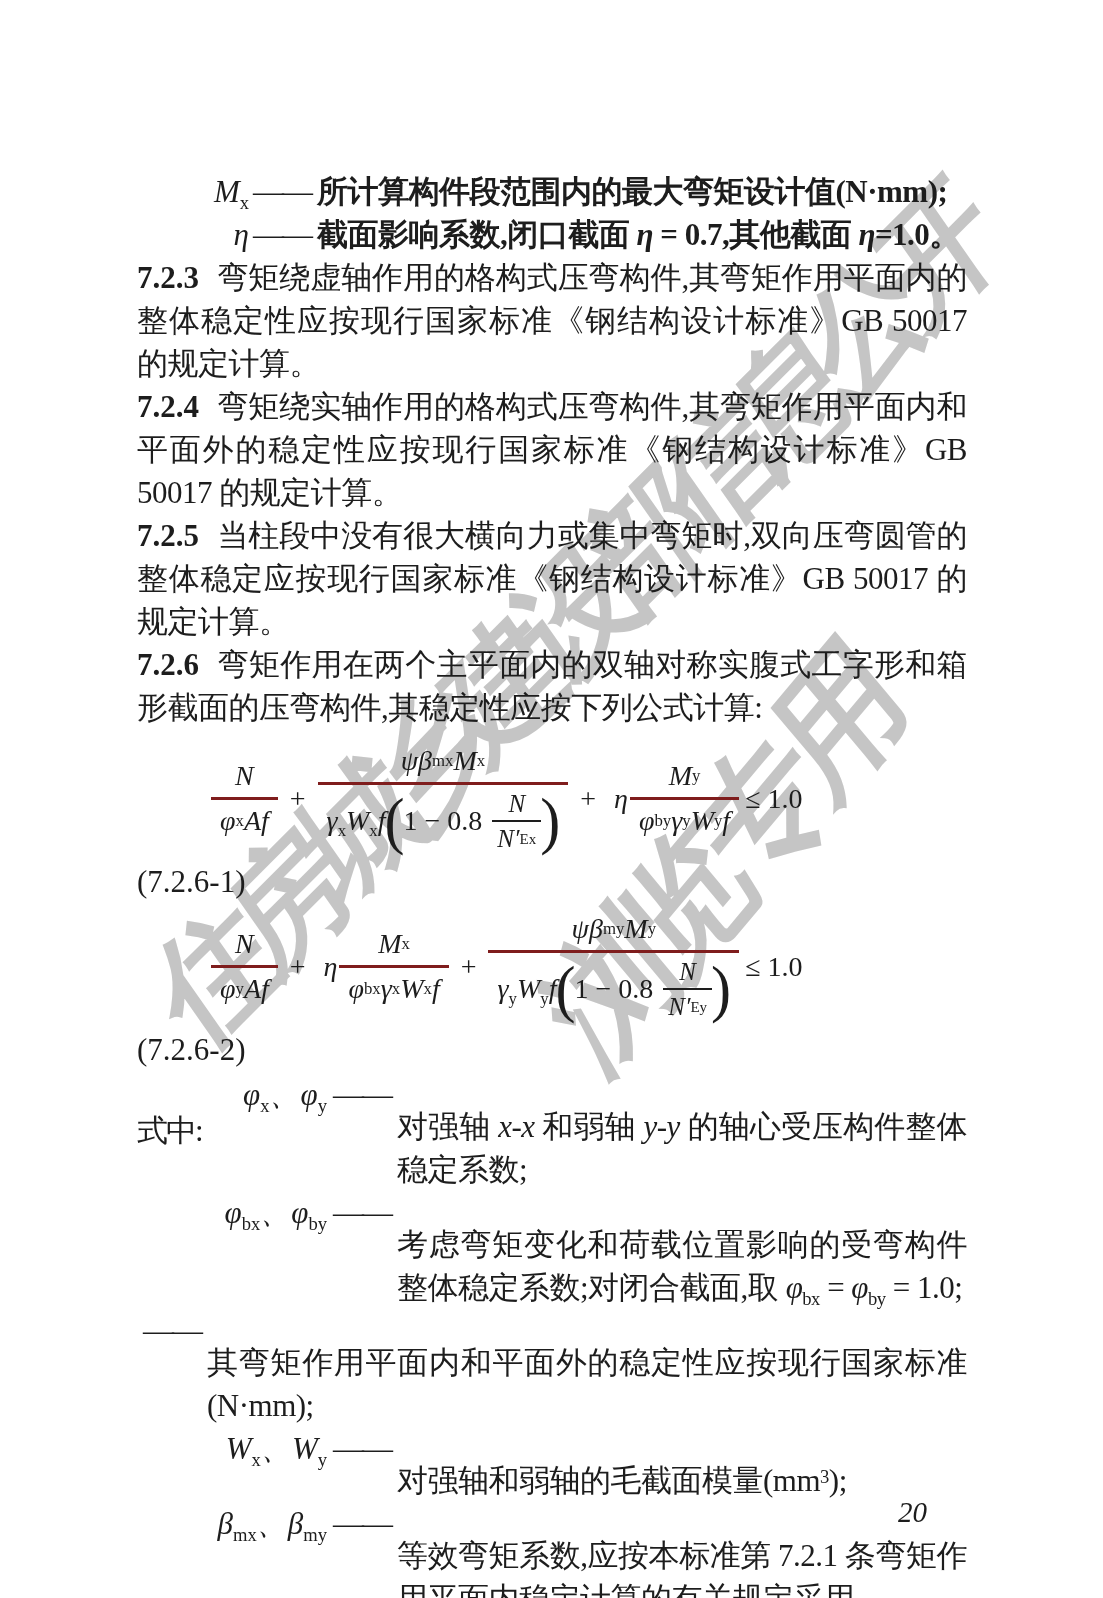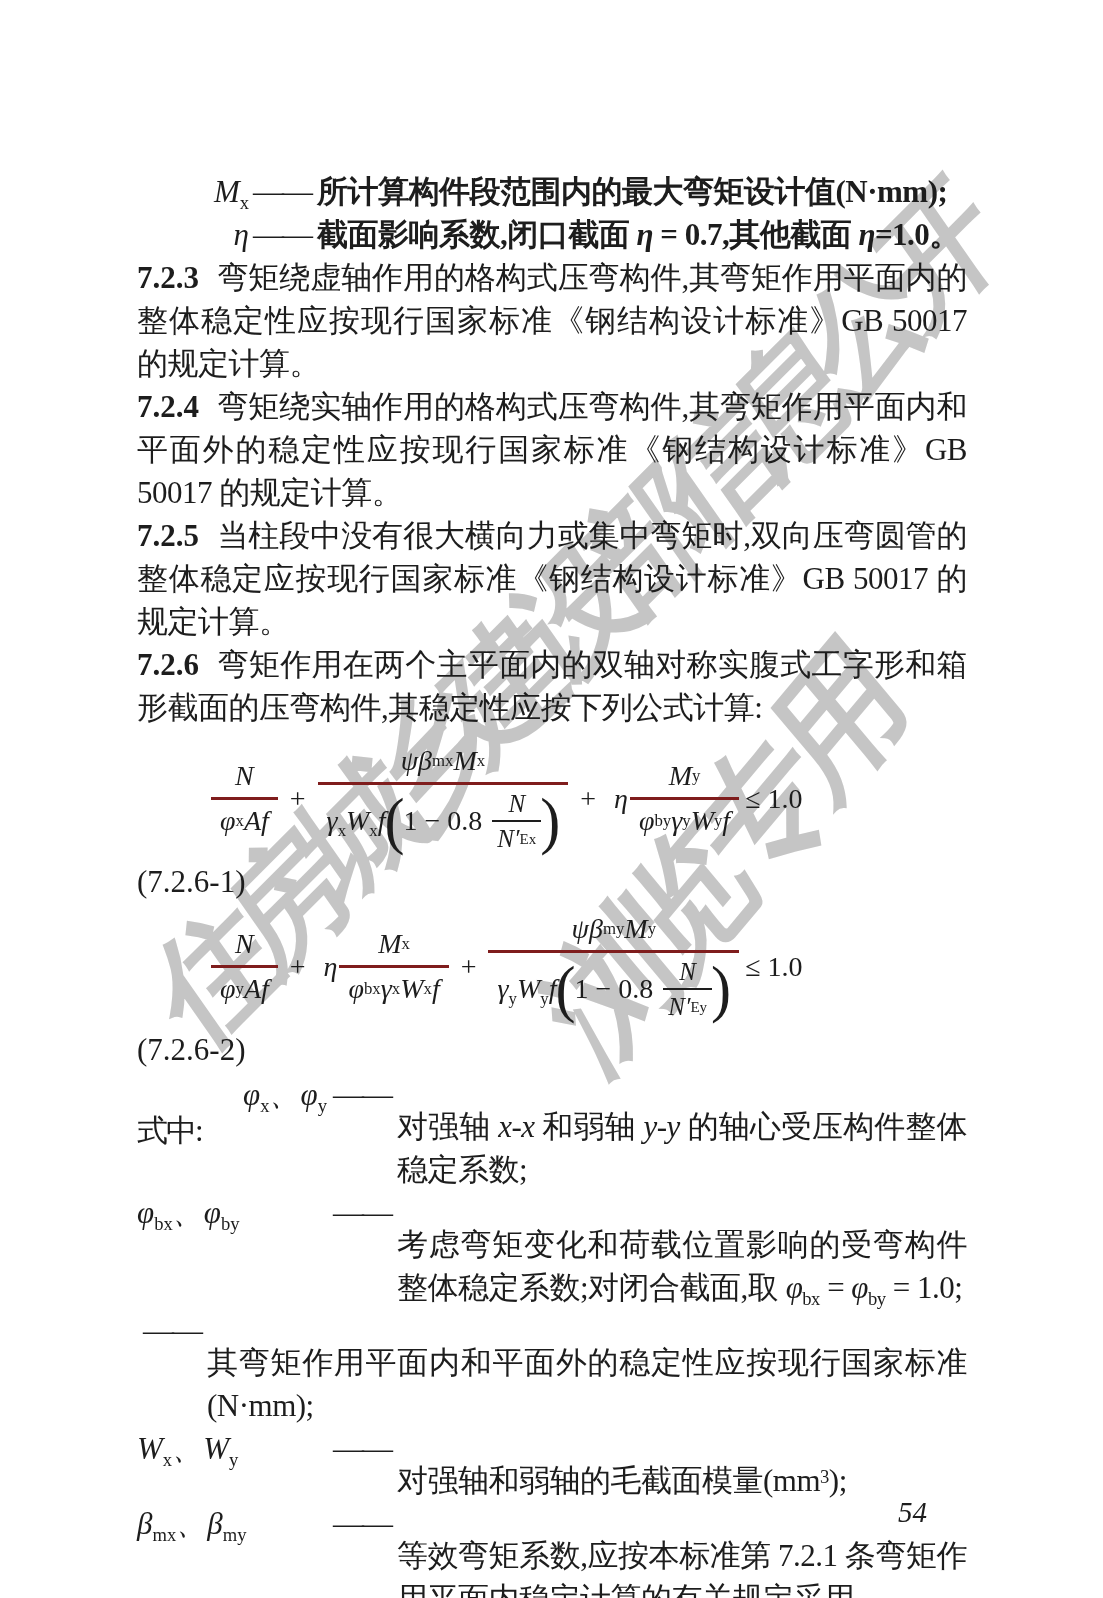--- a/index.html
+++ b/index.html
@@ -56,21 +56,21 @@
   .frac.inner .fden { border-top:2px solid #1d1d1d; padding:3px 5px 0; }
   .op { font-style:normal; margin:0 12px; }
   .coef { margin:0 2px 0 6px; }
   .up { font-style:normal; }
   .bigp { font-style:normal; font-size:215%; font-weight:300; line-height:0;
           display:inline-block; transform:scaleY(1.05); margin:0 -1px; }
   .rhs { font-style:normal; margin-left:6px; }
   .eqlabel { text-align:left; padding-right:14px; margin:8px 0 2px; }
   
   .whererow { display:flex; }
-  .wsym { flex:none; width:190px; display:flex; 
+  .wsym { flex:none; width:190px; display:flex; justify-content:flex-end;
           font-style:italic; }
   .wsym.first { justify-content:space-between; }
   .wlabel { font-style:normal; letter-spacing:-2px;margin-top:36px; }
   .wdash { flex:none; margin:0 6px; letter-spacing:-2px; }
   .wtxt { flex:1; text-align:justify; letter-spacing:-0.5px;margin-top:32px; }
   
   .pagenum {
     position:absolute; z-index:1; left:898px; top:1496px;
     font-style:italic; font-size:29px;
   }
@@ -192,14 +192,14 @@
     <div class="whererow">
       <span class="wsym">
           <span>β<sub>mx</sub>、β<sub>my</sub></span>
         </span>
       <span class="wdash">——</span>
       <span class="wtxt">等效弯矩系数,应按本标准第 7.2.1 条弯矩作用平面内稳定计算的有关规定采用。</span>
     </div>
 
   </div>
 
-  <div class="pagenum">54</div>
+  <div class="pagenum">20</div>
 </div>
 
 </body></html>

